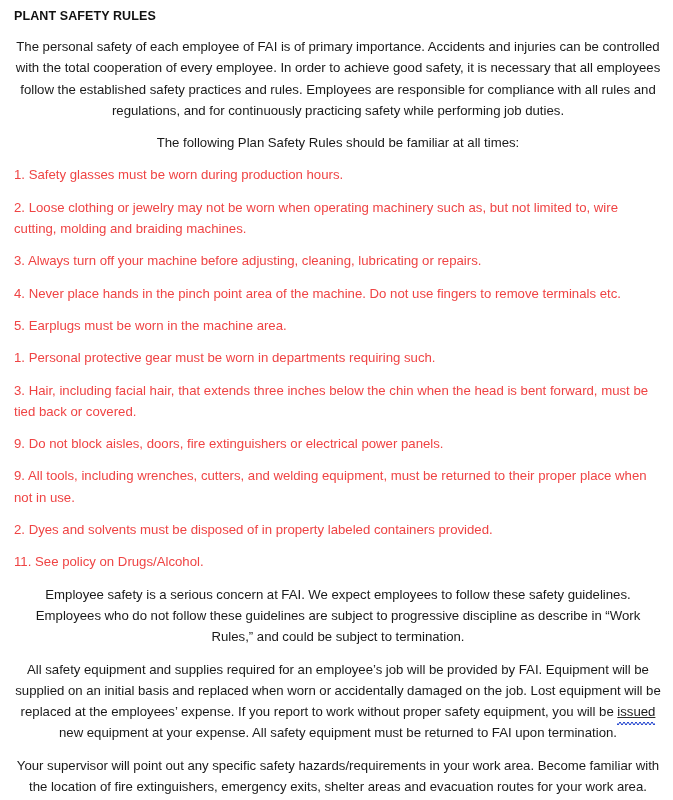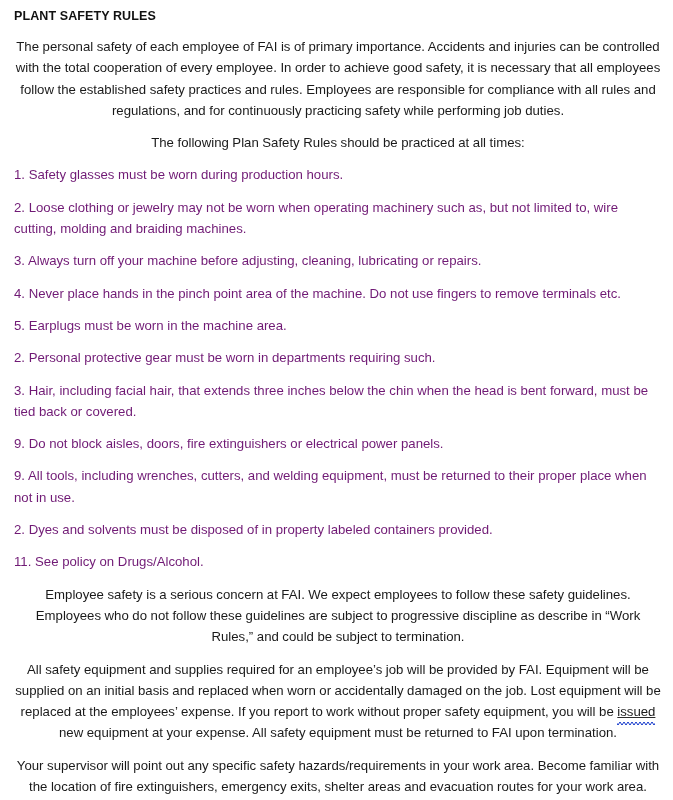--- a/index.html
+++ b/index.html
@@ -43,21 +43,21 @@
   }
 
   .para:last-child {
     margin-bottom: 8px;
   }
 
   .rule {
     font-size: 13.2px;
     line-height: 21.3px;
     margin: 0 0 11px 0;
-    color: #701a75;
+    color: #ef4444;
     width: 648px;
   }
 
   .rules-list {
     list-style: none;
     margin: 0;
     padding: 0;
   }
 
   
@@ -84,29 +84,29 @@
 </style>
 </head>
 <body>
 
 <div class="page">
 
   <h1 class="doc-title">PLANT SAFETY RULES</h1>
 
   <p class="para">The personal safety of each employee of FAI is of primary importance. Accidents and injuries can be controlled with the total cooperation of every employee. In order to achieve good safety, it is necessary that all employees follow the established safety practices and rules. Employees are responsible for compliance with all rules and regulations, and for continuously practicing safety while performing job duties.</p>
 
-  <p class="para">The following Plan Safety Rules should be practiced at all times:</p>
+  <p class="para">The following Plan Safety Rules should be familiar at all times:</p>
 
   <ol class="rules-list">
     <li class="rule">1. Safety glasses must be worn during production hours.</li>
     <li class="rule">2. Loose clothing or jewelry may not be worn when operating machinery such as, but not limited to, wire cutting, molding and braiding machines.</li>
     <li class="rule">3. Always turn off your machine before adjusting, cleaning, lubricating or repairs.</li>
     <li class="rule">4. Never place hands in the pinch point area of the machine. Do not use fingers to remove terminals etc.</li>
     <li class="rule">5. Earplugs must be worn in the machine area.</li>
-    <li class="rule">2. Personal protective gear must be worn in departments requiring such.</li>
+    <li class="rule">1. Personal protective gear must be worn in departments requiring such.</li>
     <li class="rule">3. Hair, including facial hair, that extends three inches below the chin when the head is bent forward, must be tied back or covered.</li>
     <li class="rule">9. Do not block aisles, doors, fire extinguishers or electrical power panels.</li>
     <li class="rule">9. All tools, including wrenches, cutters, and welding equipment, must be returned to their proper place when not in use.</li>
     <li class="rule">2. Dyes and solvents must be disposed of in property labeled containers provided.</li>
     <li class="rule">11. See policy on Drugs/Alcohol.</li>
   </ol>
 
   <p class="para">Employee safety is a serious concern at FAI. We expect employees to follow these safety guidelines. Employees who do not follow these guidelines are subject to progressive discipline as describe in “Work Rules,” and could be subject to termination.</p>
 
   <p class="para"><span>All safety equipment and supplies required for an employee’s job will be provided by FAI. Equipment will be supplied on an initial basis and replaced when worn or accidentally damaged on the job. Lost equipment will be replaced at the employees’ expense. If you report to work without proper safety equipment, you will be </span><span class="spellcheck">issued</span><span> new equipment at your expense. All safety equipment must be returned to FAI upon termination.</span></p>

